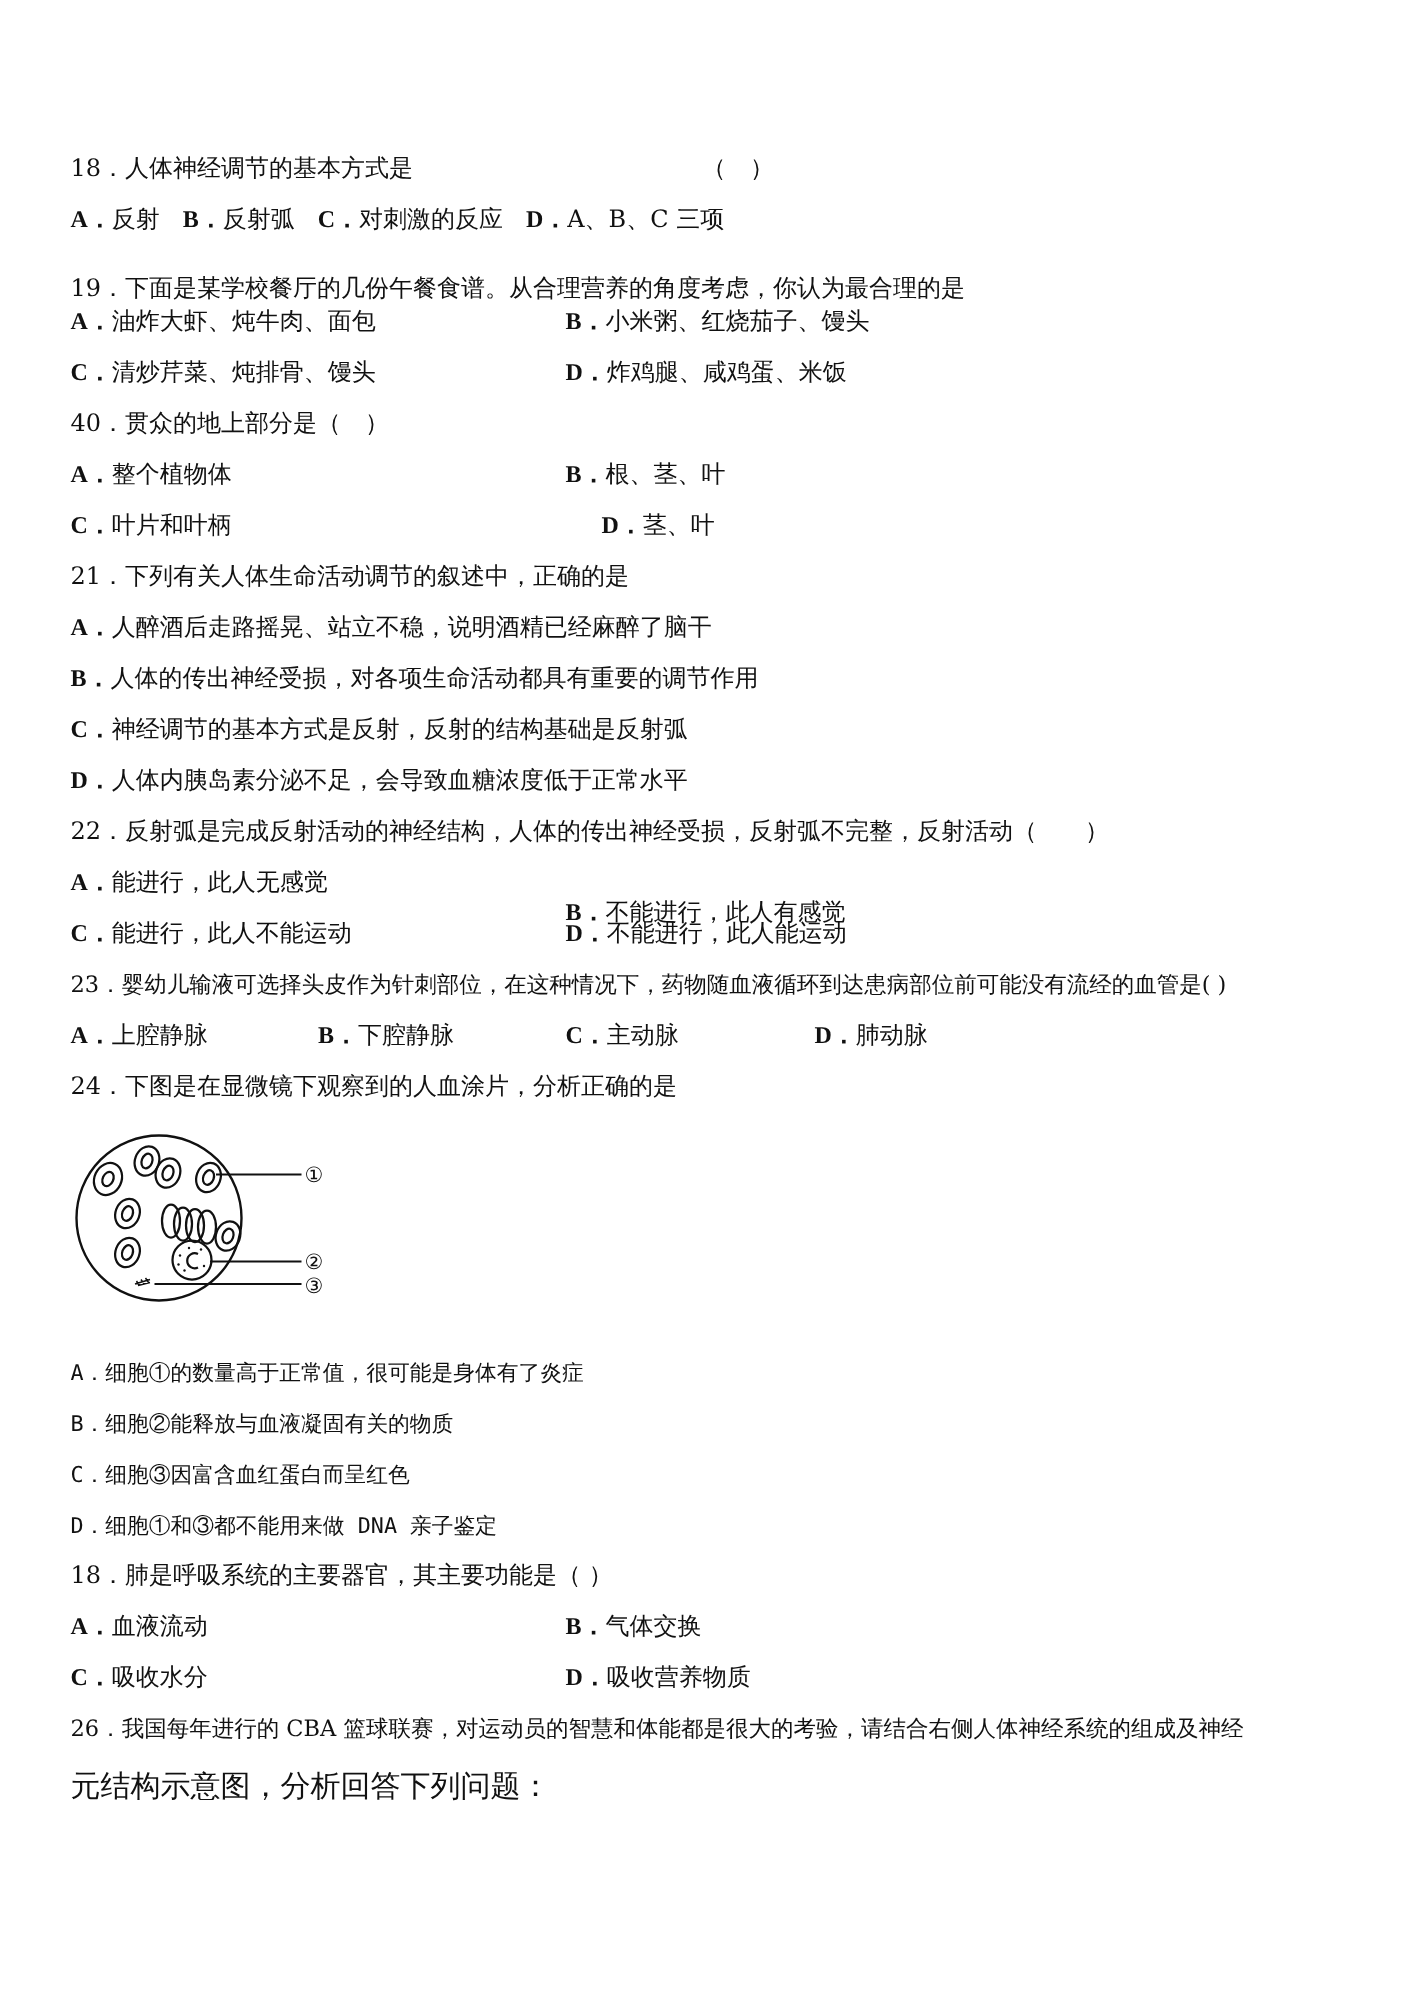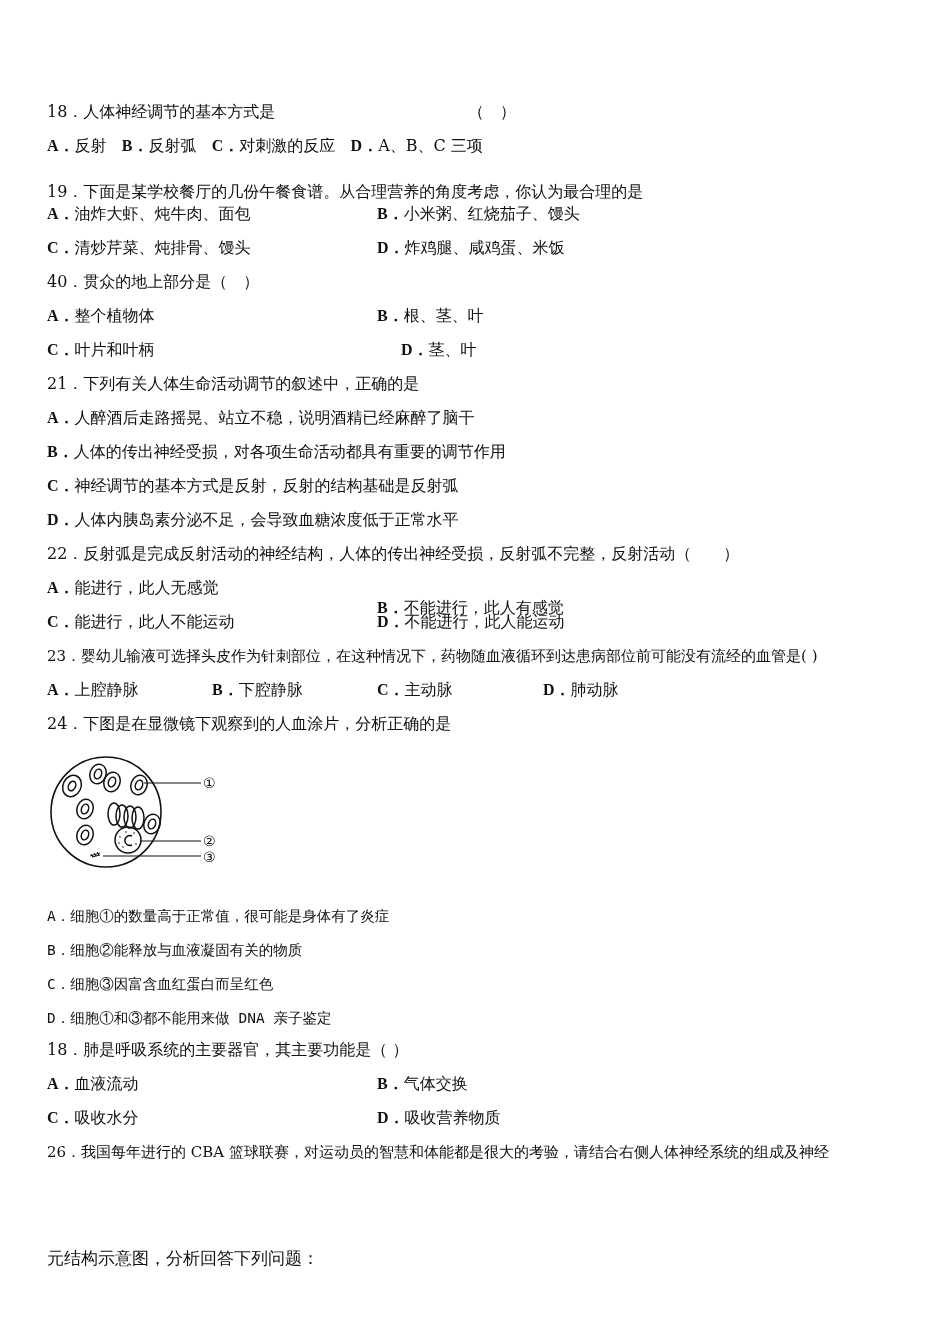--- a/index.html
+++ b/index.html
@@ -131,13 +131,13 @@
   <span>18．</span><span>肺是呼吸系统的主要器官，其主要功能是（ ）</span>
 </div>
 <div class="line" style="top:1074px;"><span class="opt-letter">A．</span><span>血液流动</span></div>
 <div class="line" style="top:1074px; left:377px;"><span class="opt-letter">B．</span><span>气体交换</span></div>
 <div class="line" style="top:1108px;"><span class="opt-letter">C．</span><span>吸收水分</span></div>
 <div class="line" style="top:1108px; left:377px;"><span class="opt-letter">D．</span><span>吸收营养物质</span></div>
 
 <div class="line" style="top:1142px; font-size:15px;">
   <span>26．</span><span>我国每年进行的 CBA 篮球联赛，对运动员的智慧和体能都是很大的考验，请结合右侧人体神经系统的组成及神经</span>
 </div>
-<div class="line" style="top:1248px; font-size:17px;">元结构示意图，分析回答下列问题：</div>
+<div class="line" style="top:1180px; font-size:20px;">元结构示意图，分析回答下列问题：</div>
 
 </body></html>

